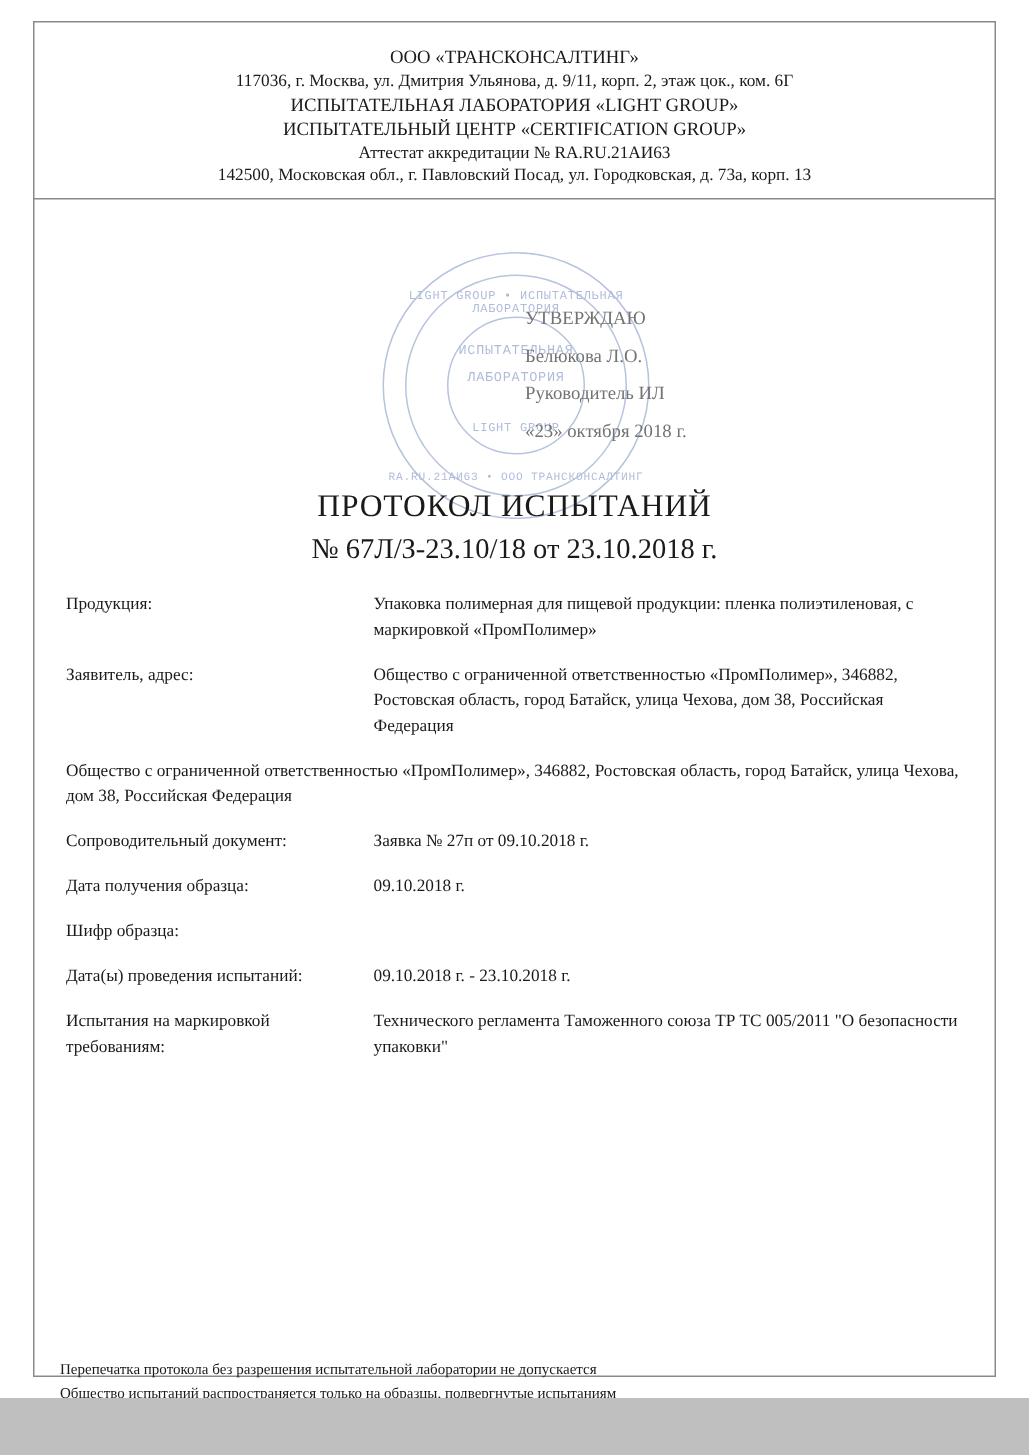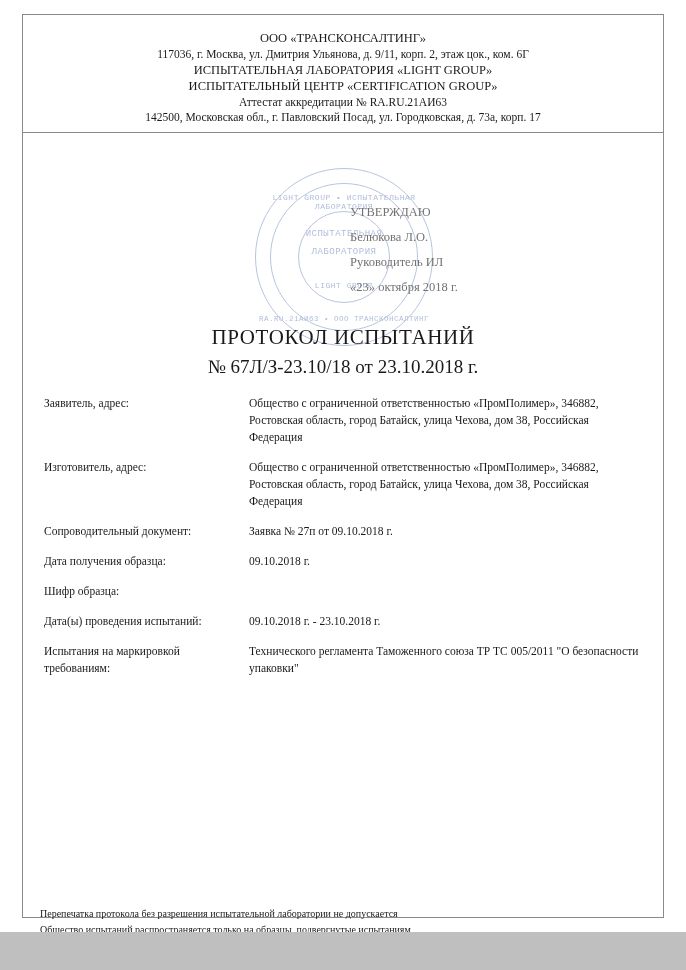--- a/index.html
+++ b/index.html
@@ -170,21 +170,21 @@
 <div class="page">
 
   <div class="sheet-border"></div>
 
   <div class="header">
     <div class="ln bold">ООО «ТРАНСКОНСАЛТИНГ»</div>
     <div class="ln small">117036, г. Москва, ул. Дмитрия Ульянова, д. 9/11, корп. 2, этаж цок., ком. 6Г</div>
     <div class="ln">ИСПЫТАТЕЛЬНАЯ ЛАБОРАТОРИЯ «LIGHT GROUP»</div>
     <div class="ln">ИСПЫТАТЕЛЬНЫЙ ЦЕНТР «CERTIFICATION GROUP»</div>
     <div class="ln small">Аттестат аккредитации № RA.RU.21АИ63</div>
-    <div class="ln small">142500, Московская обл., г. Павловский Посад, ул. Городковская, д. 73а, корп. 17</div>
+    <div class="ln small">142500, Московская обл., г. Павловский Посад, ул. Городковская, д. 73а, корп. 13</div>
   </div>
   <div class="header-rule"></div>
 
   <div class="stamp">
     <div class="stamp-txt t1">LIGHT GROUP • ИСПЫТАТЕЛЬНАЯ ЛАБОРАТОРИЯ</div>
     <div class="stamp-txt t2">ИСПЫТАТЕЛЬНАЯ</div>
     <div class="stamp-txt t3">ЛАБОРАТОРИЯ</div>
     <div class="stamp-txt t4">LIGHT GROUP</div>
     <div class="stamp-txt t5">RA.RU.21АИ63 • ООО ТРАНСКОНСАЛТИНГ</div>
   </div>
@@ -196,25 +196,28 @@
     <div class="row">«23» октября 2018 г.</div>
   </div>
 
   <div class="title-block">
     <div class="title-main">ПРОТОКОЛ ИСПЫТАНИЙ</div>
     <div class="title-sub">№ 67Л/З-23.10/18 от 23.10.2018 г.</div>
   </div>
 
   <div class="fields">
     <div class="frow">
+      <div class="flabel">Продукция:</div>
+      <div class="fval">Упаковка полимерная для пищевой продукции: пленка полиэтиленовая, с маркировкой «ПромПолимер»</div>
+    </div>
+    <div class="frow">
       <div class="flabel">Заявитель, адрес:</div>
       <div class="fval">Общество с ограниченной ответственностью «ПромПолимер», 346882, Ростовская область, город Батайск, улица Чехова, дом 38, Российская Федерация</div>
     </div>
     <div class="frow">
-      <div class="flabel">Изготовитель, адрес:</div>
       <div class="fval">Общество с ограниченной ответственностью «ПромПолимер», 346882, Ростовская область, город Батайск, улица Чехова, дом 38, Российская Федерация</div>
     </div>
     <div class="frow">
       <div class="flabel">Сопроводительный документ:</div>
       <div class="fval">Заявка № 27п от 09.10.2018 г.</div>
     </div>
     <div class="frow">
       <div class="flabel">Дата получения образца:</div>
       <div class="fval">09.10.2018 г.</div>
     </div>

